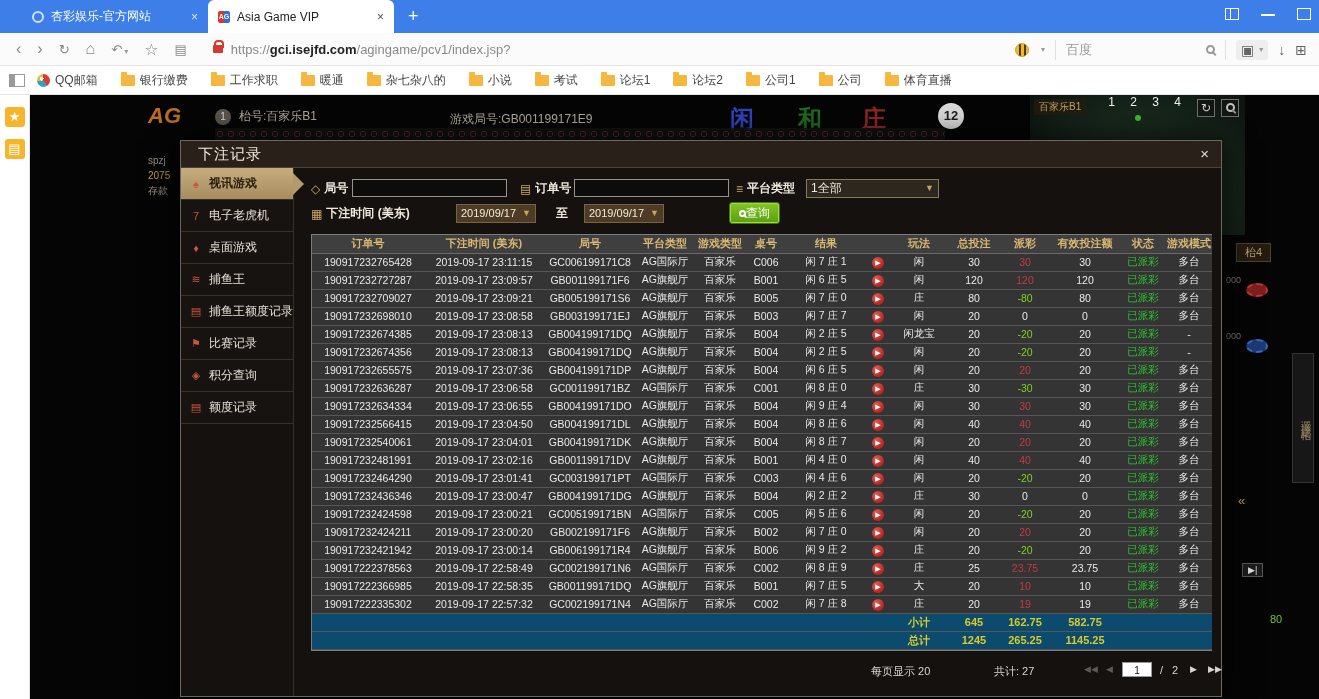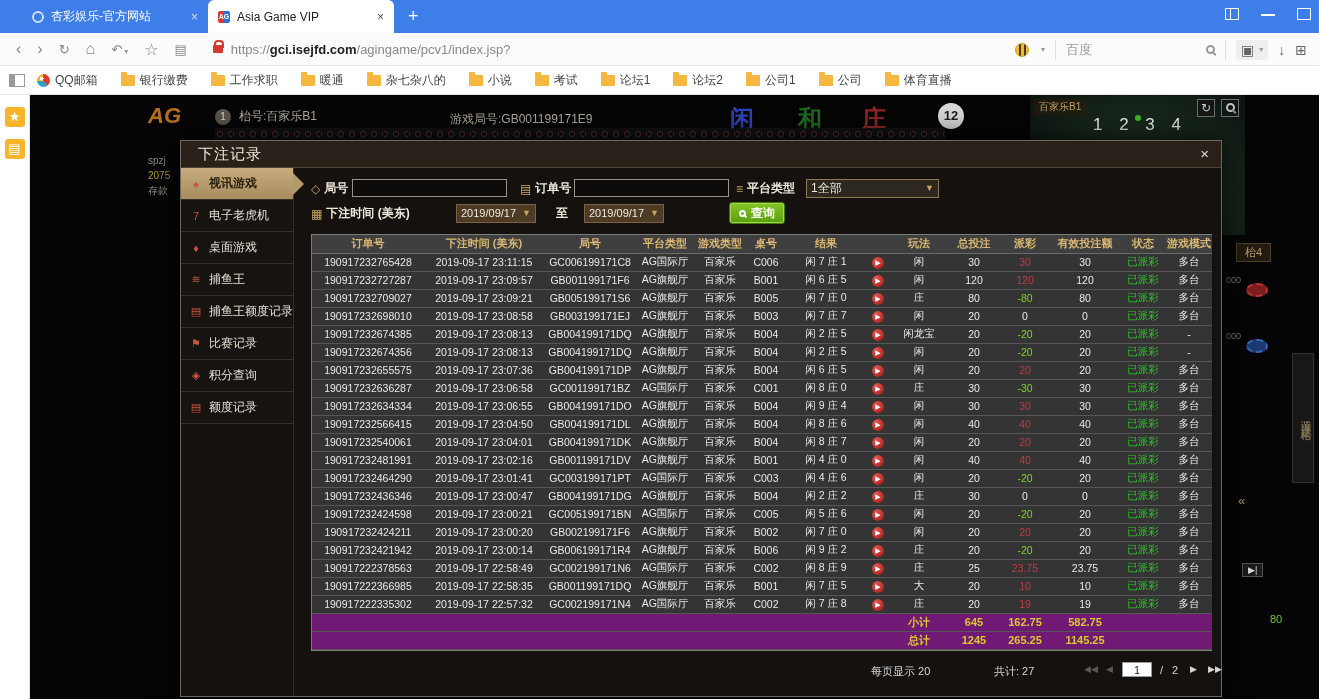--- a/index.html
+++ b/index.html
@@ -54,21 +54,21 @@
   .decor { position:absolute; }
   .aglogo { left:118px; top:8px; font-size:22px; font-weight:bold; font-style:italic; color:#e98724; opacity:.8; }
   .topinfo { left:185px; top:13px; color:#cfc7b8; font-size:12px; opacity:.85; display:flex; align-items:center; gap:8px; }
   .circ1 { width:16px; height:16px; border-radius:50%; background:#6a6258; color:#fff; text-align:center; line-height:16px; font-size:10px; }
   .roundinfo { left:420px; top:16px; color:#cfc7b8; font-size:12px; opacity:.85; }
   .bigch { top:8px; font-size:24px; font-weight:bold; opacity:.75; }
   .ball { left:908px; top:8px; width:26px; height:26px; border-radius:50%; background:#f2f2f2; color:#222; font-weight:bold; font-size:13px; text-align:center; line-height:26px; opacity:.9; }
   .roadstrip { left:185px; top:33px; width:730px; height:12px; background-color:#141414; background-image:radial-gradient(circle 3px at 5px 6px, transparent 2px, #7a3a3a 2.5px, transparent 3.5px); background-size:11px 12px; opacity:.8; }
   .video { left:1000px; top:0; width:215px; height:140px; background:radial-gradient(ellipse at 50% 70%, #27402a, #15231a 70%, #0d140f); opacity:.95; }
   .vlabel { position:absolute; left:4px; top:4px; color:#caa96a; background:rgba(40,30,15,.7); font-size:10px; padding:1px 5px; }
-  .vtabs { position:absolute; right:58px; top:20px; color:#fff; font-size:17px; letter-spacing:6px; }
+  .vtabs { position:absolute; right:58px; top:0; color:#fff; font-size:12px; letter-spacing:6px; }
   .vdot { position:absolute; right:104px; top:20px; width:6px; height:6px; border-radius:50%; background:#49c52f; }
   .vic { position:absolute; top:4px; color:#ddd; font-size:12px; border:1px solid #777; background:rgba(20,20,20,.5); width:18px; height:18px; text-align:center; line-height:17px; }
   .userpanel { left:118px; top:58px; color:#b8b0a0; font-size:10px; opacity:.8; line-height:15px; }
   .userpanel .bal { color:#e0c040; }
   .leftmenu { left:100px; top:150px; width:80px; opacity:.85; }
   .lm-item { height:33px; line-height:33px; color:#8a8578; font-size:13px; padding-left:28px; border-bottom:1px solid #1c1a16; background:#101010; }
   .lm-item.tan { background:#6e5836; color:#d8c9a8; }
   .rightcol { left:1192px; top:140px; width:116px; height:464px; }
   .tag4 { position:absolute; left:14px; top:8px; color:#b59a6d; background:#241c10; border:1px solid #4e4026; font-size:11px; padding:1px 8px; }
   .chip { position:absolute; width:22px; height:14px; border-radius:50%; border:2px dashed #eee; }
@@ -90,34 +90,34 @@
   .ms-item.active:after { content:""; position:absolute; right:-11px; top:5px; border-left:11px solid #b49a6a; border-top:11px solid transparent; border-bottom:11px solid transparent; z-index:5; }
   .m-content { position:relative; flex:1; background:#14110e; }
 
   .filters { position:absolute; left:0; top:0; width:100%; height:66px; font-size:12px; color:#efe9dd; }
   .f-lab { position:absolute; display:flex; align-items:center; gap:4px; font-weight:bold; white-space:nowrap; }
   .f-ic { color:#c9a45c; font-size:12px; }
   .txt { position:absolute; width:155px; height:18px; background:#0e0c0a; border:1px solid #98948c; }
   .dd { position:absolute; width:133px; height:19px; background:#2c2820; border:1px solid #8a7a54; color:#f0ead8; font-size:12px; line-height:17px; padding:0 4px; }
   .dd .arr, .date .arr { float:right; font-size:9px; color:#c9a45c; }
   .date { position:absolute; width:80px; height:19px; background:#4e3b26; border:1px solid #7a6243; color:#f0ead8; font-size:11px; line-height:17px; padding:0 4px; }
-  .btn-search { position:absolute; left:435px; top:34px; height:22px; padding:0 9px; background:linear-gradient(#86c526,#57a00f); border:1px solid #3f7a08; box-shadow:inset 0 0 0 1px #a8d54e; border-radius:3px; color:#fff; font-size:12px; font-weight:bold; display:flex; align-items:center; gap:5px; }
+  .btn-search { position:absolute; left:435px; top:34px; height:22px; padding:0 9px; background:linear-gradient(#86c526,#57a00f); border:1px solid #3f7a08; box-shadow:inset 0 0 0 1px #a8d54e; border-radius:3px; color:#fff; font-size:12px; font-weight:normal; display:flex; align-items:center; }
   .wmag { position:relative; width:7px; height:7px; border:2px solid #fff; border-radius:50%; }
   .wmag:after { content:""; position:absolute; width:2px; height:4px; background:#fff; right:-2px; bottom:-3px; transform:rotate(-45deg); }
 
   .tblwrap { position:absolute; left:17px; top:66px; width:901px; border:1px solid #7c7c7c; }
   table { border-collapse:collapse; table-layout:fixed; width:899px; font-size:10.5px; color:#e9e9e9; }
   th { height:18px; background:#3f3f3f; color:#d9b873; font-size:11px; font-weight:bold; border-bottom:1px solid #6a6a6a; white-space:nowrap; overflow:hidden; }
   td { height:18px; background:#343434; border-bottom:1px solid #565656; text-align:center; white-space:nowrap; overflow:hidden; }
   tr.trow td { }
   .play { display:inline-block; width:12px; height:12px; border-radius:50%; background:radial-gradient(circle at 35% 30%, #e05a50, #a31212); color:#fff; font-size:7px; line-height:12px; }
   td.pos { color:#c23a47; }
   td.neg { color:#7ed321; }
   td.status { color:#2ec52e; }
-  tr.sumrow td { background:#701a75; color:#d8ca2a; font-weight:bold; font-size:11px; }
+  tr.sumrow td { background:#0c4a6e; color:#d8ca2a; font-weight:bold; font-size:11px; }
 
   .pager { position:absolute; left:0; bottom:14px; width:929px; height:20px; color:#d6d6d6; font-size:11px; }
   .pager .itm { position:absolute; top:2px; }
   .pgbox { width:30px; height:15px; background:#fff; border:1px solid #999; color:#111; text-align:center; line-height:15px; font-size:10px; }
   .parr { font-size:9px; }
   .parr.dis { color:#5a5a5a; }
 </style>
 </head>
 <body>
 

